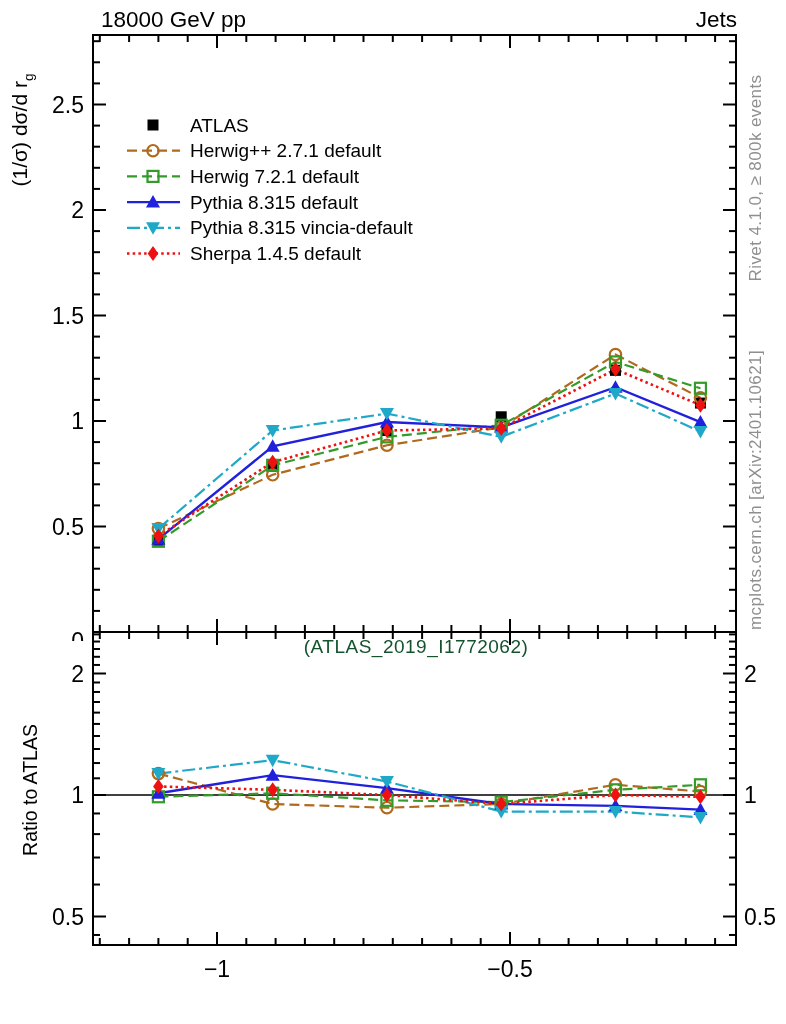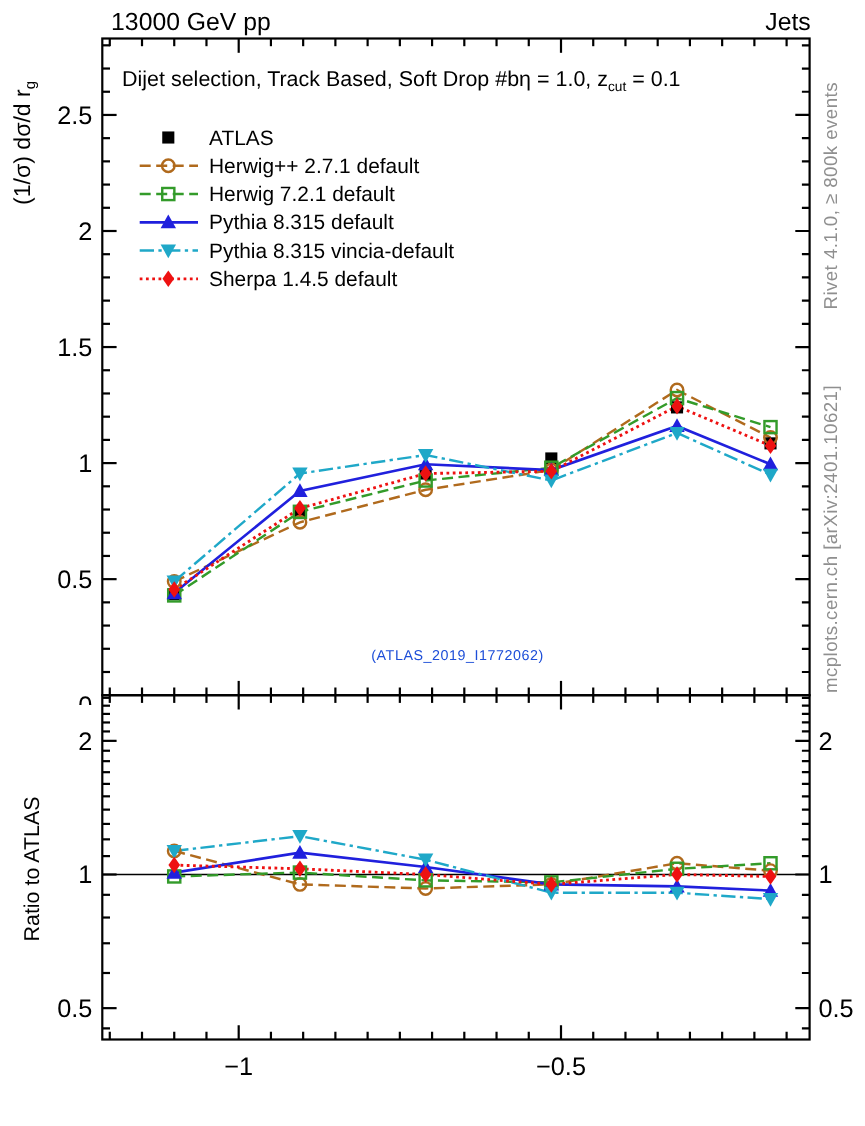--- a/index.html
+++ b/index.html
@@ -6,21 +6,21 @@
   .page{position:relative;width:786px;height:1024px;background:#fff;
         font-family:"Liberation Sans",sans-serif;color:#000;overflow:hidden;}
   .abs{position:absolute;white-space:nowrap;}
   .hdr{font-size:22.5px;}
   .ptitle{font-size:19.5px;}
   .ptitle sub,.axlab sub{font-size:64%;}
   .rot{transform:translate(-50%,-50%) rotate(-90deg);transform-origin:center;}
   .axlab{font-size:21px;}
   .ratlab{font-size:19.5px;}
   .credit{font-size:17px;color:#8f8f8f;letter-spacing:.4px;}
-  .wm{font-size:13px;color:#1d4ed8;letter-spacing:.5px;}
+  .wm{font-size:19px;color:#14532d;letter-spacing:.5px;margin-top:48px;}
   svg{position:absolute;left:0;top:0;}
 </style>
 </head>
 <body>
 
 <div class="page">
 
   <svg id="plot" width="786" height="1024" viewBox="0 0 786 1024">
       <rect x="93" y="35" width="643" height="597" fill="none" stroke="#000" stroke-width="2"></rect>
       <rect x="93" y="632" width="643" height="313" fill="none" stroke="#000" stroke-width="2"></rect>
@@ -318,26 +318,23 @@
       <polygon points="153,195.1 160,207.6 146,207.6" fill="#2020dd"></polygon>
       <text x="190" y="208.6" text-anchor="start" font-size="19" font-family="Liberation Sans, sans-serif" fill="#000">Pythia 8.315 default</text>
       <polyline points="127,227.8 180,227.8" fill="none" stroke="#1fa8c8" stroke-width="2.2" stroke-dasharray="13 4 3 4"></polyline>
       <polygon points="153,234.8 160,222.3 146,222.3" fill="#1fa8c8"></polygon>
       <text x="190" y="234.3" text-anchor="start" font-size="19" font-family="Liberation Sans, sans-serif" fill="#000">Pythia 8.315 vincia-default</text>
       <polyline points="127,253.5 180,253.5" fill="none" stroke="#ee1111" stroke-width="2.6" stroke-dasharray="2.5 3.2"></polyline>
       <polygon points="153,246 158.3,253.5 153,261 147.7,253.5" fill="#ee1111"></polygon>
       <text x="190" y="260" text-anchor="start" font-size="19" font-family="Liberation Sans, sans-serif" fill="#000">Sherpa 1.4.5 default</text>
     </svg>
 
-  <div class="abs hdr" style="left:101px;top:7px;">13000 GeV pp</div>
+  <div class="abs hdr" style="left:101px;top:7px;">18000 GeV pp</div>
   <div class="abs hdr" style="right:49px;top:7px;">Jets</div>
 
-  <div class="abs ptitle" style="left:111px;top:61px;">
-    <span>Dijet selection, Track Based, Soft Drop #bη = 1.0, z</span><sub>cut</sub><span> = 0.1</span>
-  </div>
 
   <div class="abs rot axlab" style="left:22px;top:130px;">
     <span>(1/σ) dσ/d r</span><sub>g</sub>
   </div>
 
   <div class="abs rot ratlab" style="left:30px;top:790px;">Ratio to ATLAS</div>
 
   <div class="abs axlab" style="left:746px;top:988px;margin-left:48px;">
     <span>r</span><sub>g</sub>
   </div>

